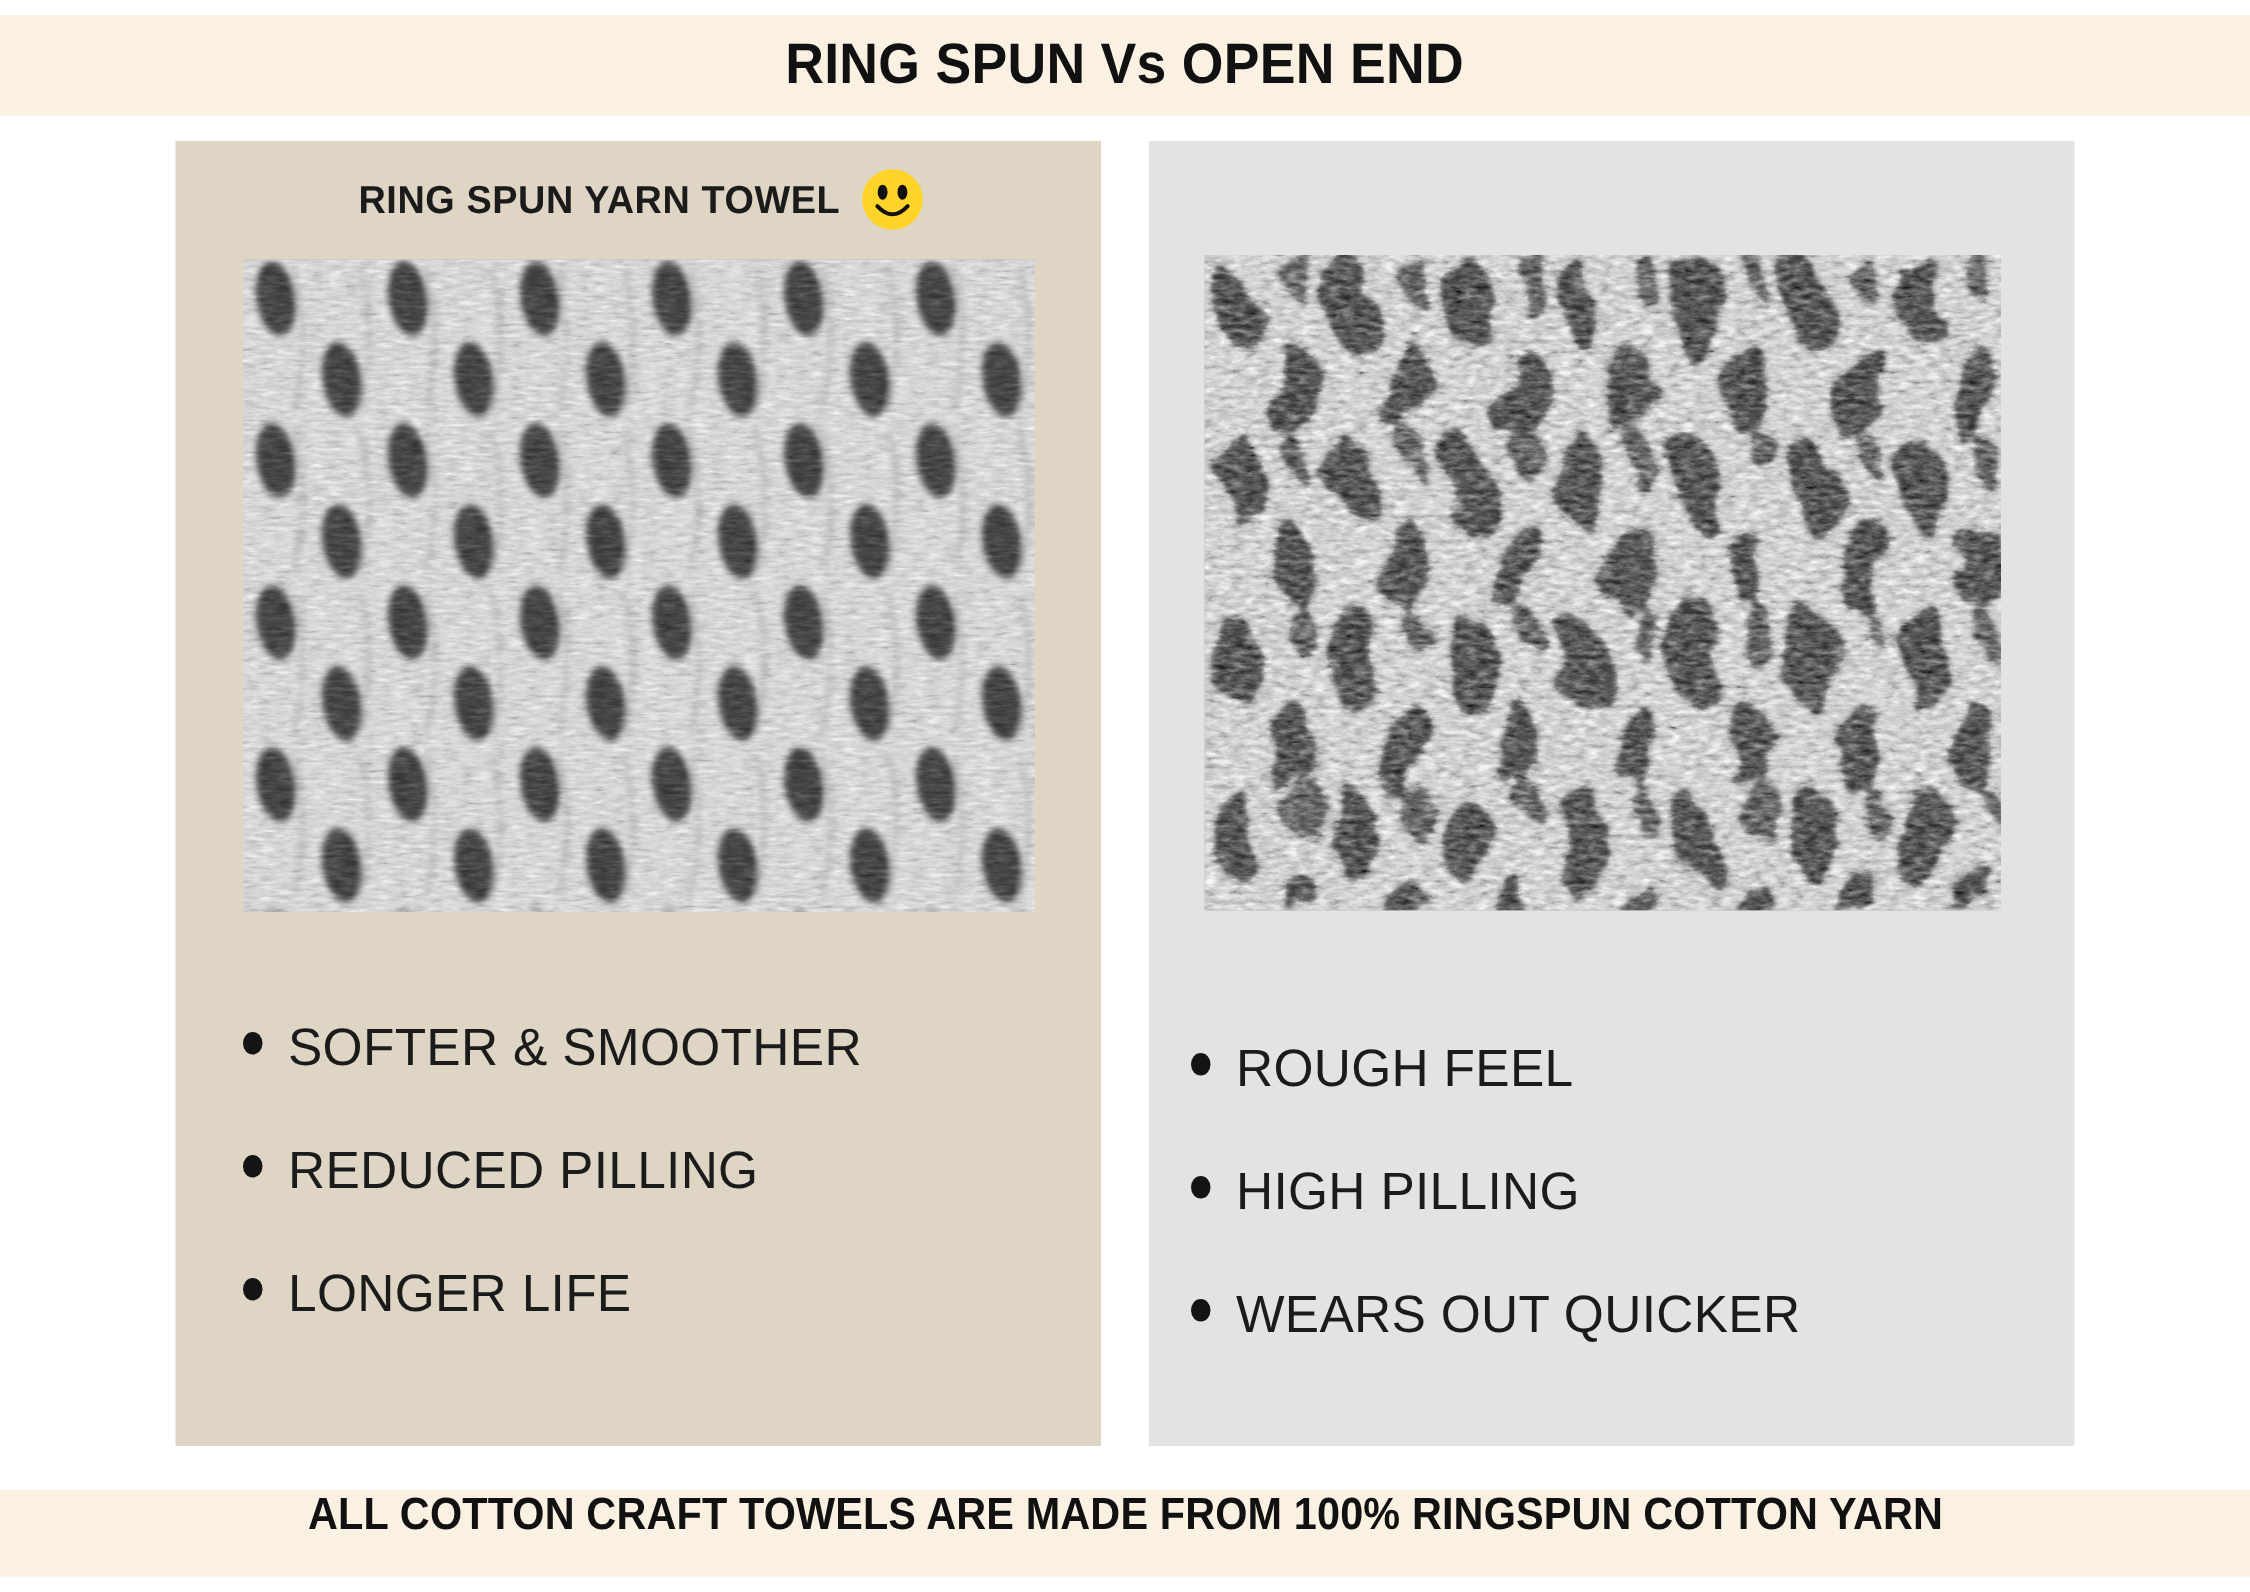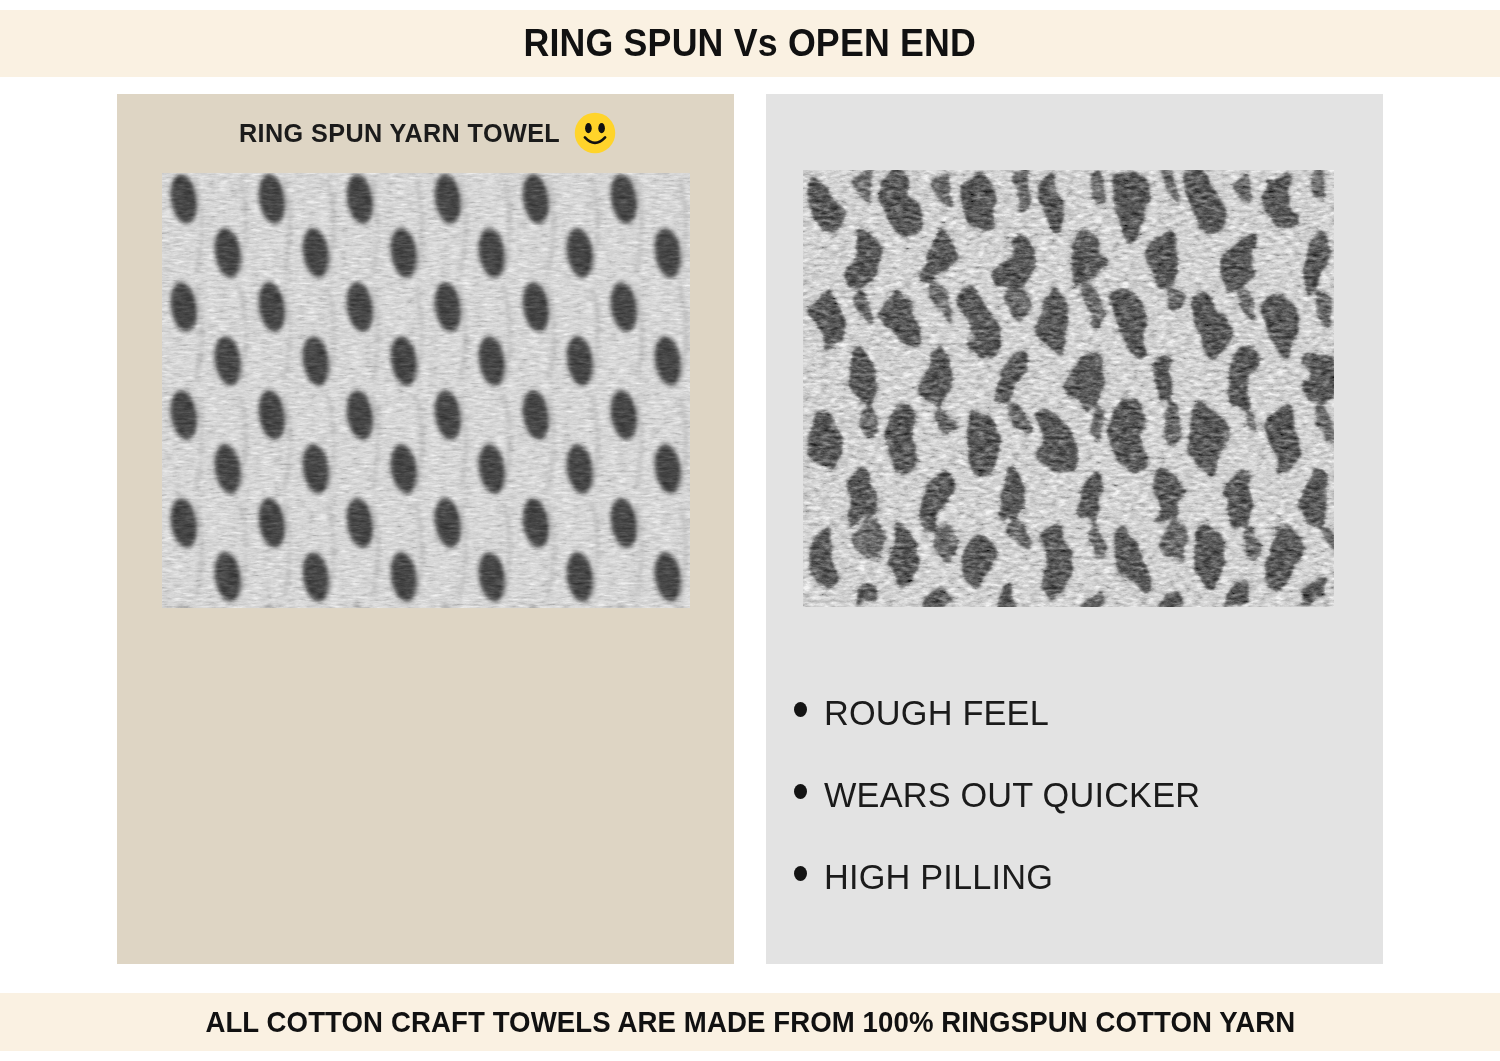--- a/index.html
+++ b/index.html
@@ -155,21 +155,20 @@
 
   
   .footer-band {
     position: absolute;
     left: 0;
     top: 993px;
     width: 1500px;
     height: 58px;
     background: #faf1e2;
     display: flex;
-    align-items: center;
     justify-content: center;
   }
   .footer-text {
     font-size: 30px;
     font-weight: bold;
     letter-spacing: 0.1px;
     color: #111111;
     transform: scaleX(0.92);
     white-space: nowrap;
   }
@@ -221,20 +220,34 @@
           </defs>
           <rect width="528" height="435" fill="#cfcfcf"></rect>
           <rect width="528" height="435" filter="url(#fuzzA)" opacity="0.85"></rect>
           <g filter="url(#blurA)" opacity="0.88">
             <rect width="528" height="435" fill="url(#loopGrid)"></rect>
           </g>
           <rect width="528" height="435" filter="url(#fuzzA)" opacity="0.30" style="mix-blend-mode:screen"></rect>
         </svg>
       </div>
 
+      <ul class="bullets">
+        <li class="bullet-row">
+          <span class="bullet-dot"></span>
+          <span class="bullet-text">SOFTER &amp; SMOOTHER</span>
+        </li>
+        <li class="bullet-row">
+          <span class="bullet-dot"></span>
+          <span class="bullet-text">REDUCED PILLING</span>
+        </li>
+        <li class="bullet-row">
+          <span class="bullet-dot"></span>
+          <span class="bullet-text">LONGER LIFE</span>
+        </li>
+      </ul>
     </div>
 
     <div class="panel panel-right">
 
 
       <div class="swatch swatch-right">
         <svg viewBox="0 0 531 437" preserveAspectRatio="none" aria-hidden="true">
           <defs>
             <filter id="fuzzB" x="-10%" y="-10%" width="120%" height="120%">
               <feTurbulence type="fractalNoise" baseFrequency="0.11 0.30" numOctaves="5" seed="21" result="n"></feTurbulence>
@@ -265,25 +278,25 @@
         </svg>
       </div>
 
       <ul class="bullets bullets-right">
         <li class="bullet-row">
           <span class="bullet-dot"></span>
           <span class="bullet-text">ROUGH FEEL</span>
         </li>
         <li class="bullet-row">
           <span class="bullet-dot"></span>
+          <span class="bullet-text">HIGH PILLING</span>
+        </li>
+        <li class="bullet-row">
+          <span class="bullet-dot"></span>
           <span class="bullet-text">WEARS OUT QUICKER</span>
-        </li>
-        <li class="bullet-row">
-          <span class="bullet-dot"></span>
-          <span class="bullet-text">HIGH PILLING</span>
         </li>
       </ul>
     </div>
 
   </div>
 
   <div class="footer-band">
     <div class="footer-text">ALL COTTON CRAFT TOWELS ARE MADE FROM 100% RINGSPUN COTTON YARN</div>
   </div>
 

